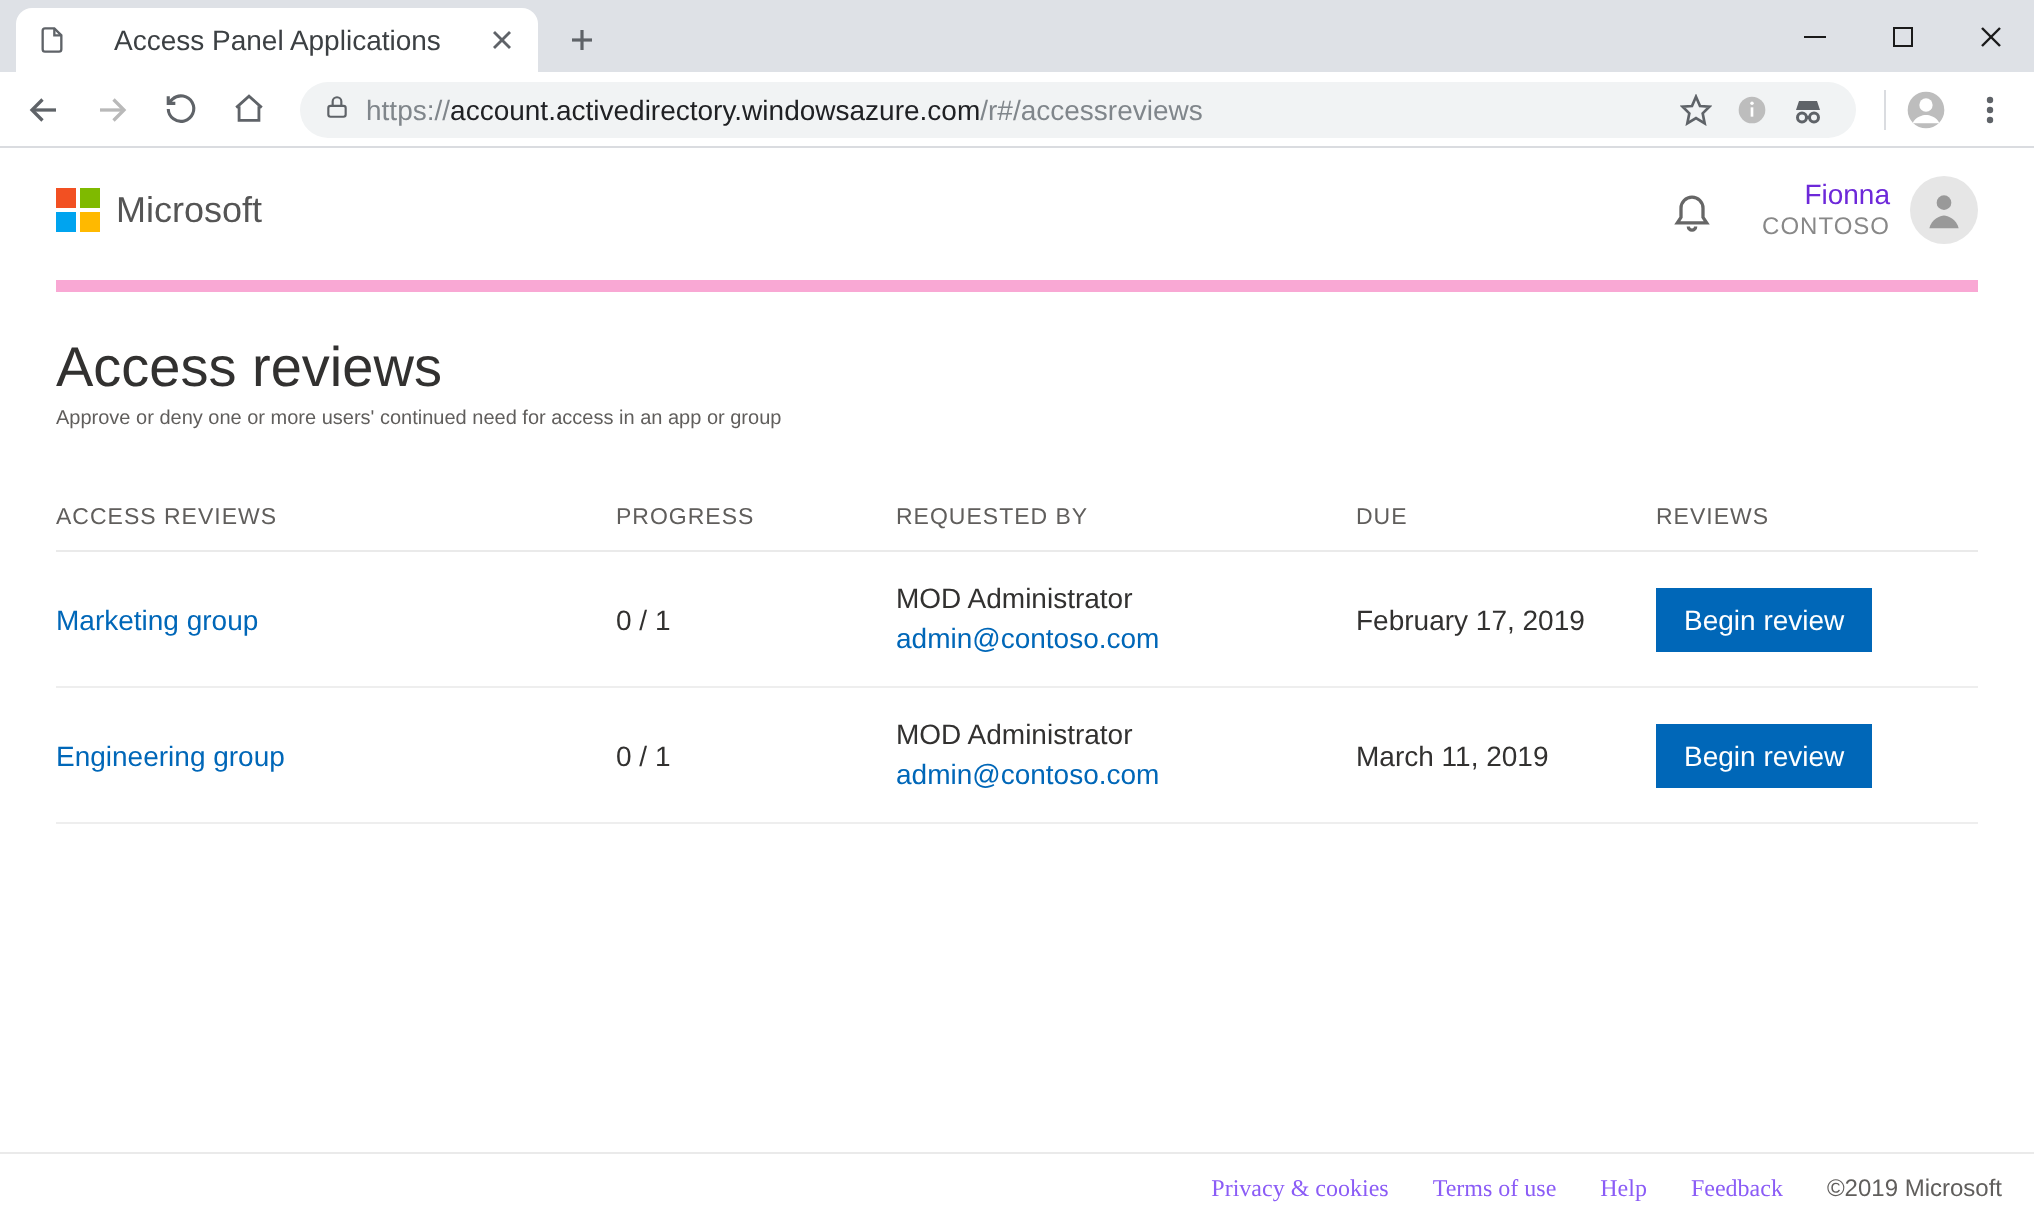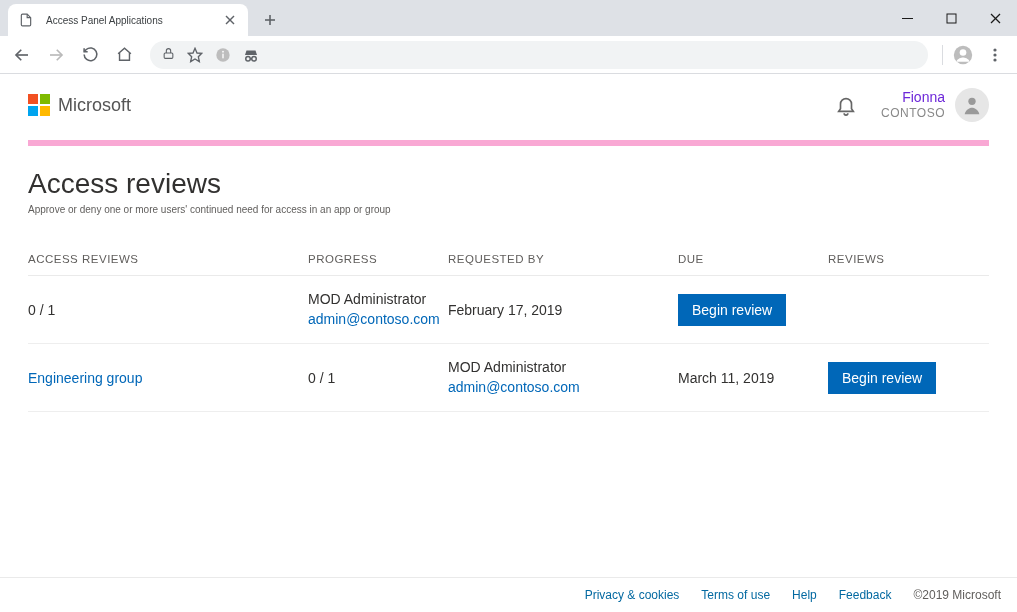--- a/index.html
+++ b/index.html
@@ -38,23 +38,23 @@
     }
     .tab {
       height: 32px;
       background: #fff;
       border-top-left-radius: 8px;
       border-top-right-radius: 8px;
       display: flex;
       align-items: center;
       padding: 0 10px;
       min-width: 240px;
-      font-size: 10px;
+      font-size: 14px;
       color: #3c4043;
-      gap: 12px;
+      gap: 23px;
       position: relative;
     }
     .tab .doc-icon {
       width: 16px; height: 16px;
       display: inline-flex; align-items: center; justify-content: center;
     }
     .tab .close-x {
       width: 16px; height: 16px;
       display: inline-flex; align-items: center; justify-content: center;
       margin-left: auto;
@@ -185,21 +185,21 @@
       left: 0; right: 0; bottom: 0;
       border-top: 1px solid #eaeaea;
       padding: 10px 16px;
       display: flex;
       justify-content: flex-end;
       gap: 22px;
       font-size: 12px;
       color: #605e5c;
       background: #fff;
     }
-    .footer a { color: #0369a1; text-decoration: none; }
+    .footer a { color: #8b5cf6; text-decoration: none; font-family: Liberation Serif, serif; }
 
     
     .scroll-hint {
       position: absolute;
       right: 2px; top: 74px; bottom: 0; width: 12px;
       background: #f1f1f1;
     }
     .scroll-thumb {
       position: absolute;
       right: 2px; top: 74px; width: 12px; height: 360px;
@@ -275,20 +275,23 @@
         <path d="M3 11l9-8 9 8"></path>
         <path d="M5 10v10h14V10"></path>
       </svg>
   </div>
   <div class="omnibox">
     <span class="lock">
       <svg width="13" height="13" viewBox="0 0 24 24" fill="none" stroke="#5f6368" stroke-width="2">
           <rect x="4" y="11" width="16" height="10" rx="2"></rect>
           <path d="M8 11V7a4 4 0 1 1 8 0v4"></path>
         </svg>
+    </span>
+    <span class="url">
+      <span class="muted">https://</span><span>account.activedirectory.windowsazure.com</span><span class="muted">/r#/accessreviews</span>
     </span>
     <span class="omnibox-icons">
       <span class="oi">
         <svg width="16" height="16" viewBox="0 0 24 24" fill="none" stroke="#5f6368" stroke-width="2">
             <polygon points="12 2 15 9 22 9.5 17 14.5 18.5 22 12 18 5.5 22 7 14.5 2 9.5 9 9"></polygon>
           </svg>
       </span>
       <span class="oi">
         <svg width="16" height="16" viewBox="0 0 24 24" fill="#bdbdbd">
             <circle cx="12" cy="12" r="10"></circle>
@@ -368,20 +371,21 @@
     <div class="table">
       <div class="table-header">
         <div>ACCESS REVIEWS</div>
         <div>PROGRESS</div>
         <div>REQUESTED BY</div>
         <div>DUE</div>
         <div>REVIEWS</div>
       </div>
 
       <div class="table-row">
+        <div><a href="#" class="link">Marketing group</a></div>
         <div>0 / 1</div>
         <div class="req-cell">
           <span>MOD Administrator</span>
           <a href="#" class="link">admin@contoso.com</a>
         </div>
         <div>February 17, 2019</div>
         <div><button class="begin-btn">Begin review</button></div>
       </div>
 
       <div class="table-row">

